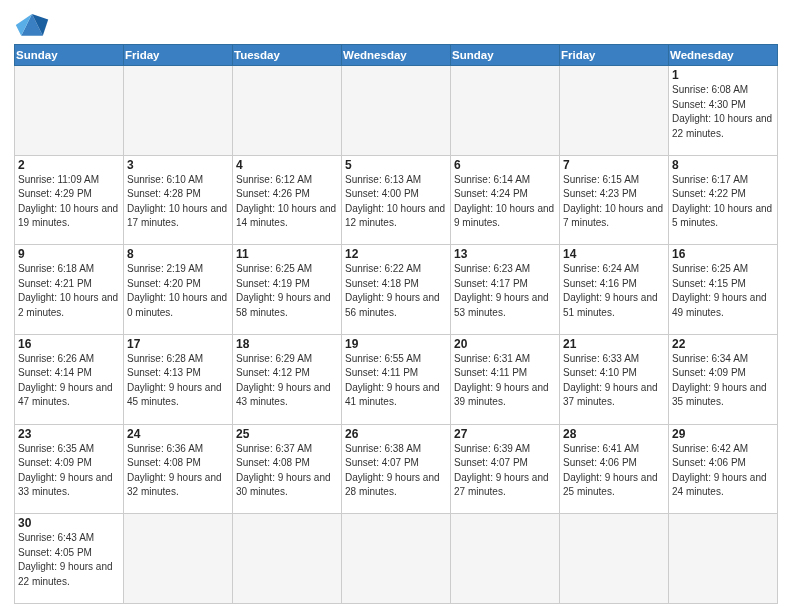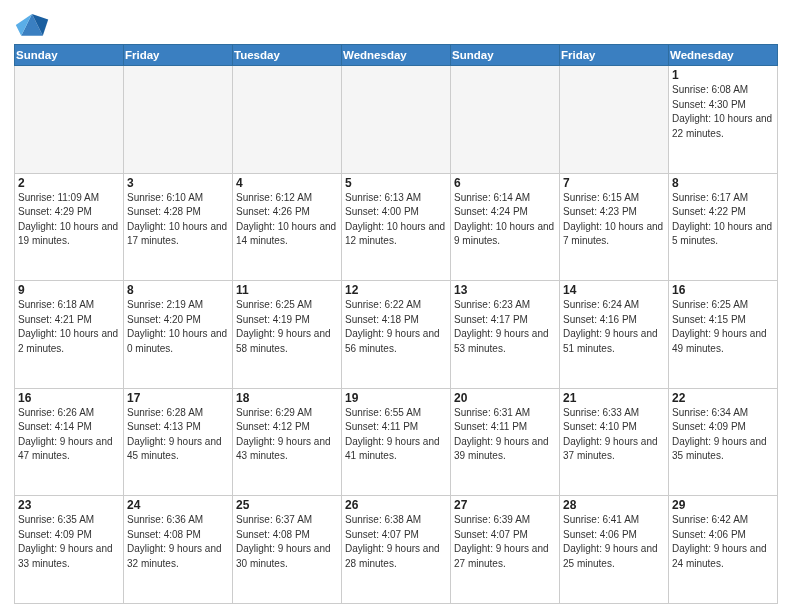--- a/index.html
+++ b/index.html
@@ -337,15 +337,30 @@
 and 25 minutes.</div>
           </td>
           <td>
             <span class="day-num">29</span>
             <div class="day-info">Sunrise: 6:42 AM
 Sunset: 4:06 PM
 Daylight: 9 hours
 and 24 minutes.</div>
           </td>
         </tr>
+        <tr class="last-row">
+          <td>
+            <span class="day-num">30</span>
+            <div class="day-info">Sunrise: 6:43 AM
+Sunset: 4:05 PM
+Daylight: 9 hours
+and 22 minutes.</div>
+          </td>
+          <td class="empty"></td>
+          <td class="empty"></td>
+          <td class="empty"></td>
+          <td class="empty"></td>
+          <td class="empty"></td>
+          <td class="empty"></td>
+        </tr>
       </tbody>
   </table>
 </div>
 
 </body></html>

